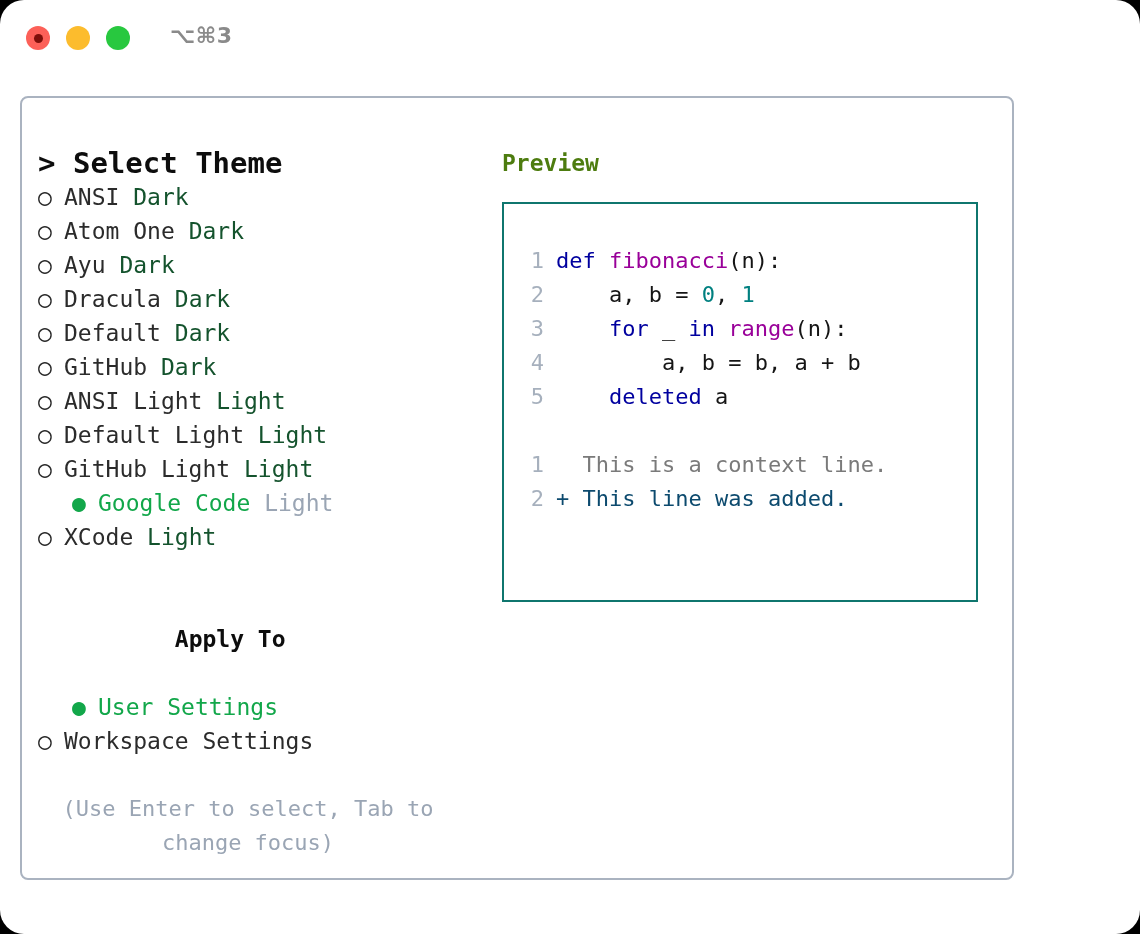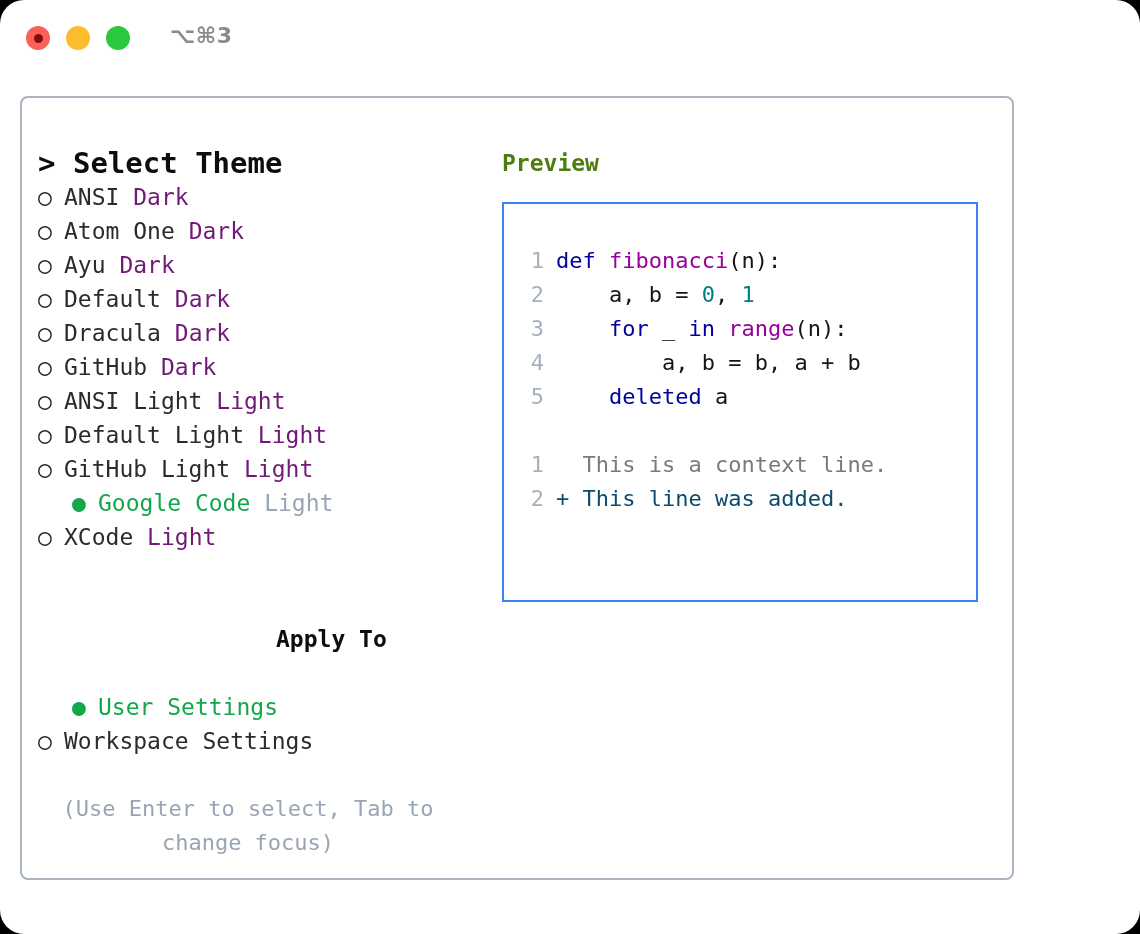--- a/index.html
+++ b/index.html
@@ -106,31 +106,30 @@
     color: #2b2b2b;
     white-space: pre;
   }
   .marker {
     display: inline-block;
     width: 26px;
   }
   .row.selected { color: #12a74a; margin-left: 34px; }
   .row.selected .marker { color: #12a74a; }
   .tag {
-    color: #701a75;
+    color: #14532d;
   }
   .row.selected .tag { color: #9aa5b4; }
 
   .section-header {
     font-size: 23px;
     line-height: 34px;
     color: #0d0d0d;
     font-weight: 700;
     white-space: pre;
-    text-align: center;
   }
 
   .spacer-row { height: 34px; }
 
   .hint {
     margin-top: 34px;
     font-size: 22px;
     line-height: 34px;
     color: #9aa5b4;
     width: 420px;
@@ -147,21 +146,21 @@
   .preview-title {
     font-size: 23px;
     font-weight: 700;
     color: #4d7c0f;
     line-height: 34px;
   }
   .preview-box {
     margin-top: 22px;
     width: 476px;
     height: 400px;
-    border: 2px solid #3b82f6;
+    border: 2px solid #0f766e;
     box-sizing: border-box;
     background: #ffffff;
     padding: 40px 0 0 18px;
   }
 
   .code-line {
     font-size: 22px;
     line-height: 34px;
     white-space: pre;
   }
@@ -199,22 +198,22 @@
   <div class="panel">
 
     <div class="left-col">
 
       <div class="list-header">&gt; Select Theme</div>
 
       <div id="theme-rows">
           <div class="row"><span class="marker">○</span><span>ANSI</span><span class="tag"> Dark</span></div>
           <div class="row"><span class="marker">○</span><span>Atom One</span><span class="tag"> Dark</span></div>
           <div class="row"><span class="marker">○</span><span>Ayu</span><span class="tag"> Dark</span></div>
+          <div class="row"><span class="marker">○</span><span>Dracula</span><span class="tag"> Dark</span></div>
           <div class="row"><span class="marker">○</span><span>Default</span><span class="tag"> Dark</span></div>
-          <div class="row"><span class="marker">○</span><span>Dracula</span><span class="tag"> Dark</span></div>
           <div class="row"><span class="marker">○</span><span>GitHub</span><span class="tag"> Dark</span></div>
           <div class="row"><span class="marker">○</span><span>ANSI Light</span><span class="tag"> Light</span></div>
           <div class="row"><span class="marker">○</span><span>Default Light</span><span class="tag"> Light</span></div>
           <div class="row"><span class="marker">○</span><span>GitHub Light</span><span class="tag"> Light</span></div>
           <div class="row selected"><span class="marker">●</span><span>Google Code</span><span class="tag"> Light</span></div>
           <div class="row"><span class="marker">○</span><span>XCode</span><span class="tag"> Light</span></div>
         </div>
 
       <div class="spacer-row"></div>
 

